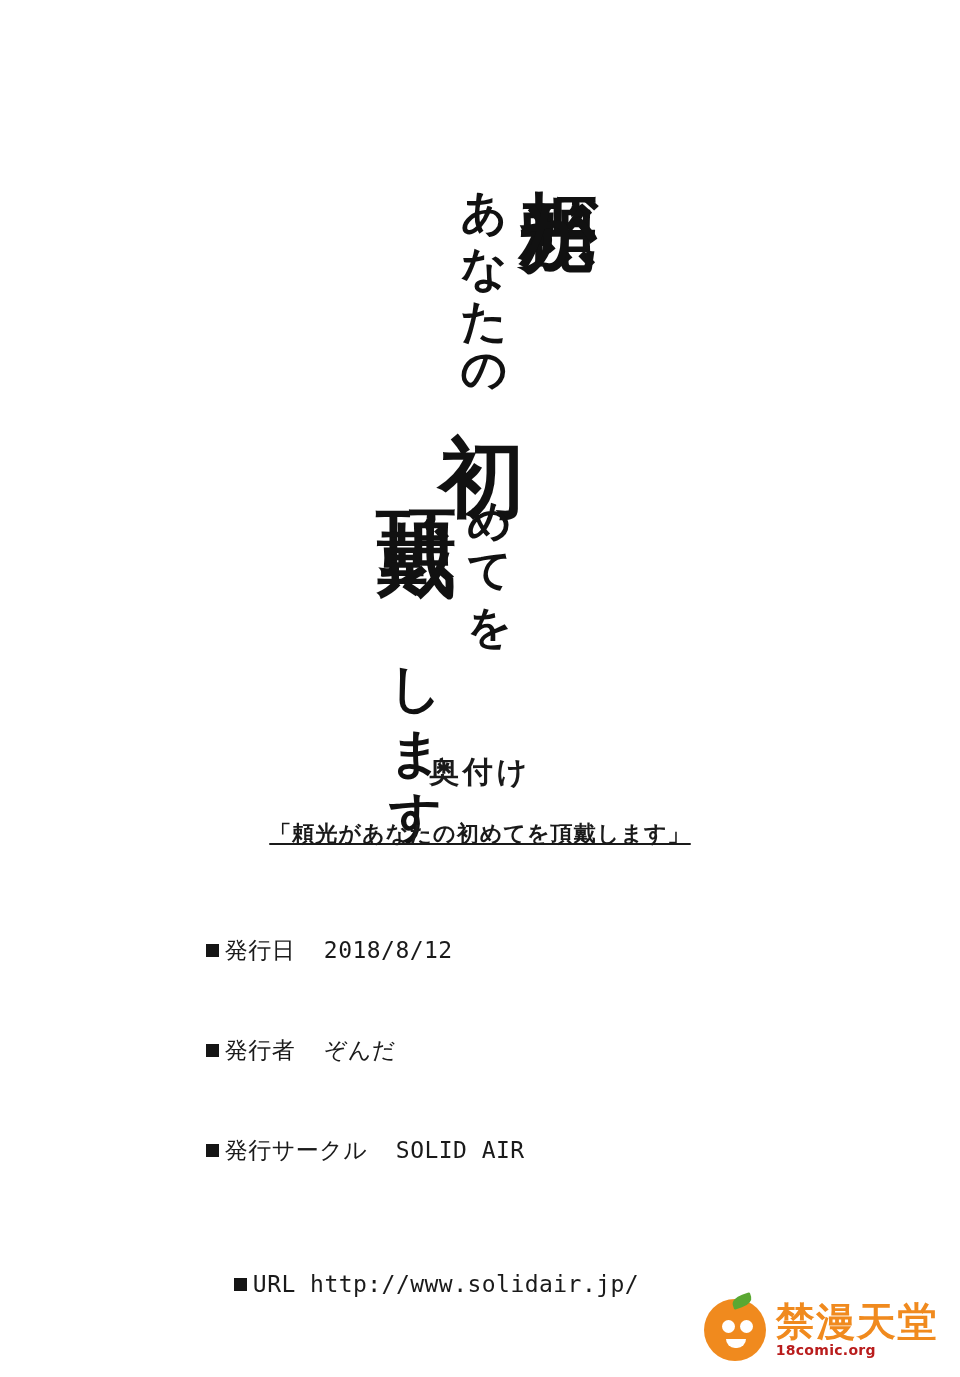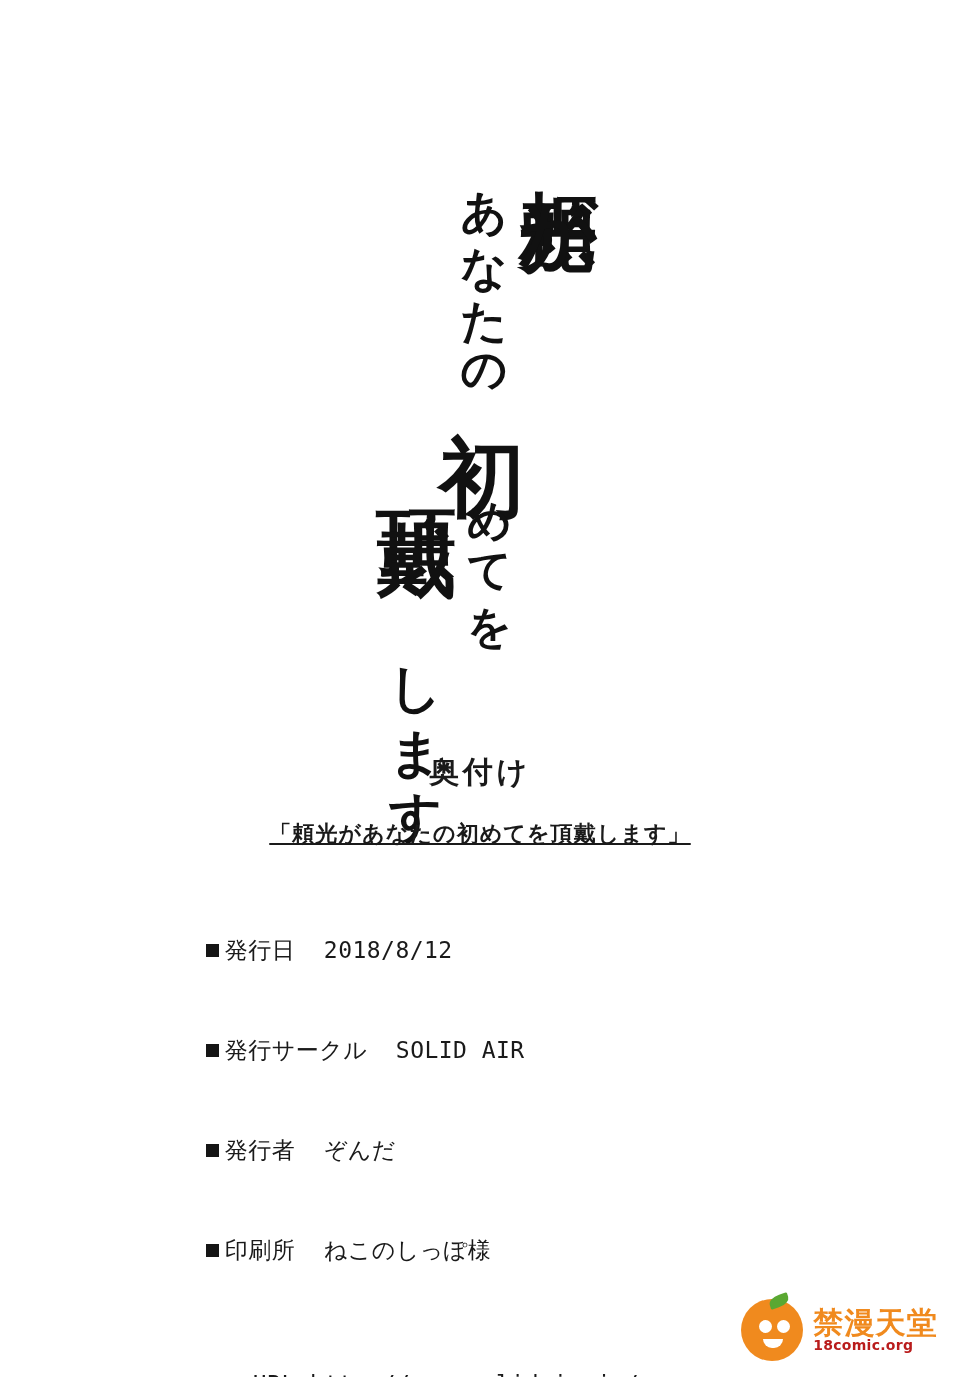--- a/index.html
+++ b/index.html
@@ -179,21 +179,21 @@
     background: #ffffff;
   }
   .wm-text {
     display: flex;
     flex-direction: column;
     justify-content: center;
     line-height: 1.05;
   }
   .wm-title {
     font-family: "DejaVu Sans", sans-serif;
-    font-size: 30px;
+    font-size: 39px;
     font-weight: 800;
     color: #f08a1e;
     letter-spacing: 0.04em;
   }
   .wm-sub {
     font-family: "DejaVu Sans", sans-serif;
     font-size: 14px;
     font-weight: 700;
     color: #b91c1c;
     letter-spacing: 0.02em;
@@ -213,27 +213,24 @@
 
 <div class="colophon">
   <div class="colophon-heading">奥付け</div>
   <div class="colophon-subtitle">「頼光があなたの初めてを頂戴します」</div>
 
   <div class="info-block">
     <div class="info-line">
       <span class="bullet"></span><span>発行日</span>&nbsp;&nbsp;<span>2018/8/12</span>
     </div>
     <div class="info-line">
+      <span class="bullet"></span><span>発行者</span>&nbsp;&nbsp;<span>ぞんだ</span>
+    </div>
+    <div class="info-line">
       <span class="bullet"></span><span>発行サークル</span>&nbsp;&nbsp;<span>SOLID AIR</span>
-    </div>
-    <div class="info-line">
-      <span class="bullet"></span><span>発行者</span>&nbsp;&nbsp;<span>ぞんだ</span>
-    </div>
-    <div class="info-line">
-      <span class="bullet"></span><span>印刷所</span>&nbsp;&nbsp;<span>ねこのしっぽ様</span>
     </div>
   </div>
 
   <div class="links-block">
     <div class="info-line">
       <span class="bullet"></span><span>URL</span>&nbsp;<span>http://www.solidair.jp/</span>
     </div>
 
   </div>
 

